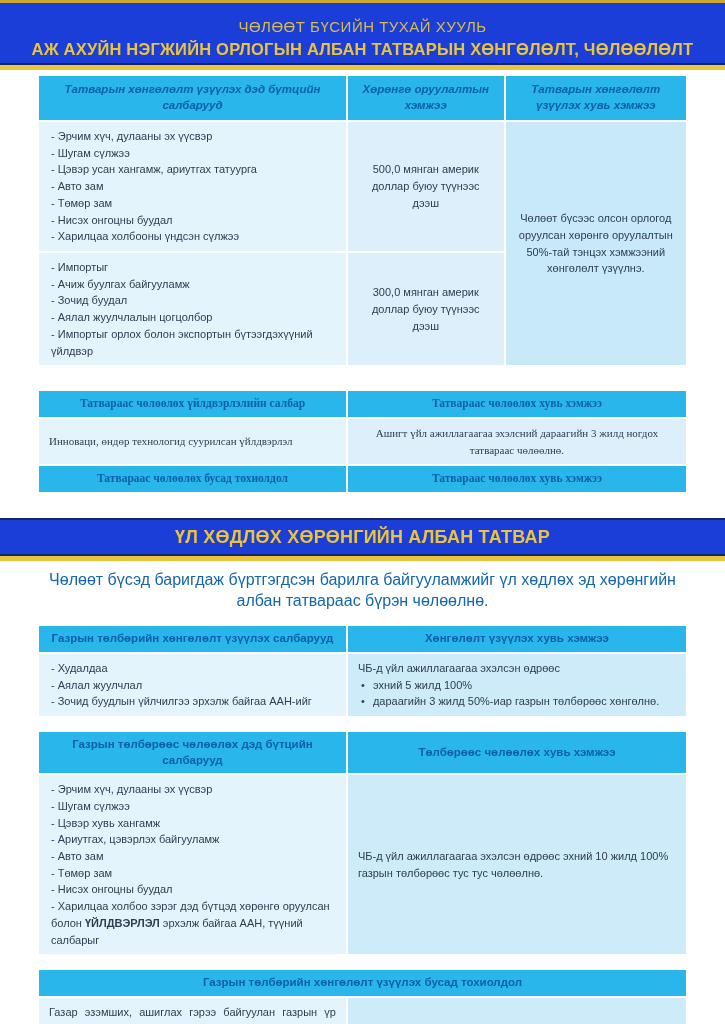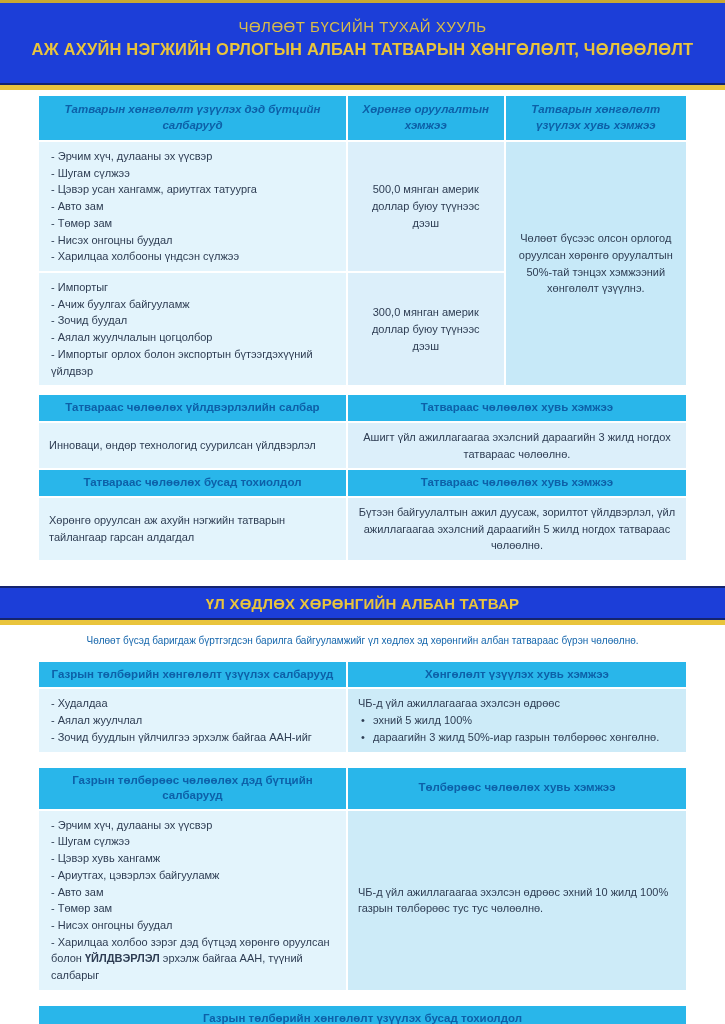--- a/index.html
+++ b/index.html
@@ -8,36 +8,36 @@
     width:725px; height:1024px; overflow:hidden; background:#ffffff;
     font-family:"Liberation Sans", sans-serif; position:relative;
   }
   
   .band {
     background:var(--band_blue,#1c3ed8);
     text-align:center;
     border-top:3px solid var(--gold_dark,#c9a832);
     border-bottom:2px solid var(--band_edge,#15246e);
   }
-  .band1 { padding:15px 10px 24px; }
+  .band1 { padding:15px 10px 4px; }
   .band-subtitle { color:var(--gold_soft,#d9bc4a); font-size:15px; letter-spacing:.5px; }
   .band-title { color:var(--gold,#e9c43c); font-size:16.5px; font-weight:bold; margin-top:5px; letter-spacing:.2px; }
   .gold-strip { height:5px; background:var(--gold,#e9c43c); }
   
   .band2 { margin-top:24px; padding:7px 10px 6px; border-top:2px solid var(--band_edge,#15246e); }
-  .band2 .band-title { margin-top:0; font-size:15px; }
+  .band2 .band-title { margin-top:0; font-size:18px; }
   .intro-note {
     margin:9px 37px 6px; text-align:center;
-    font-size:10px; color:var(--intro_text,#1566ac); line-height:1.3;
+    font-size:16px; color:var(--intro_text,#1566ac); line-height:1.3;
   }
   
   .content { margin:0 37px; }
   table { width:100%; border-collapse:collapse; table-layout:fixed; border:1px solid #9ed7ee; }
   .t1 { margin-top:4px; }
-  .t2 { margin-top:6px; }
+  .t2 { margin-top:22px;font-family:Liberation Serif, serif; }
   .t3 { margin-top:13px; }
   .t4, .t5 { margin-top:12px; }
   th, td { border:2px solid #ffffff; }
   th {
     background:var(--cyan,#29b6ea); color:var(--head_text,#0d60a8);
     font-weight:bold; font-size:11.5px; line-height:1.35; padding:5px 6px; text-align:center;
   }
   td { font-size:11px; color:var(--body_text,#2e3d53); line-height:1.52; padding:6px 10px; vertical-align:middle; }
   .cell-light { background:var(--cell_light,#e3f4fc); text-align:left; }
   .cell-mid   { background:var(--cell_mid,#dceffa);  text-align:center; }
@@ -125,24 +125,20 @@
         <th>Татвараас чөлөөлөх үйлдвэрлэлийн салбар</th>
         <th>Татвараас чөлөөлөх хувь хэмжээ</th>
       </tr>
       <tr class="h-t2r1">
         <td class="cell-light">Инноваци, өндөр технологид суурилсан үйлдвэрлэл</td>
         <td class="cell-mid">Ашигт үйл ажиллагаагаа эхэлсний дараагийн 3 жилд ногдох татвараас чөлөөлнө.</td>
       </tr>
       <tr class="h-thin">
         <th>Татвараас чөлөөлөх бусад тохиолдол</th>
         <th>Татвараас чөлөөлөх хувь хэмжээ</th>
-      </tr>
-      <tr class="h-t2r2">
-        <td class="cell-light">Хөрөнгө оруулсан аж ахуйн нэгжийн татварын тайлангаар гарсан алдагдал</td>
-        <td class="cell-mid">Бүтээн байгуулалтын ажил дуусаж, зорилтот үйлдвэрлэл, үйл ажиллагаагаа эхэлсний дараагийн 5 жилд ногдох татвараас чөлөөлнө.</td>
       </tr>
     </tbody>
       </table>
 
   </div>
 
   <div class="band band2">
     <div class="band-title">ҮЛ ХӨДЛӨХ ХӨРӨНГИЙН АЛБАН ТАТВАР</div>
   </div>
   <div class="gold-strip"></div>

